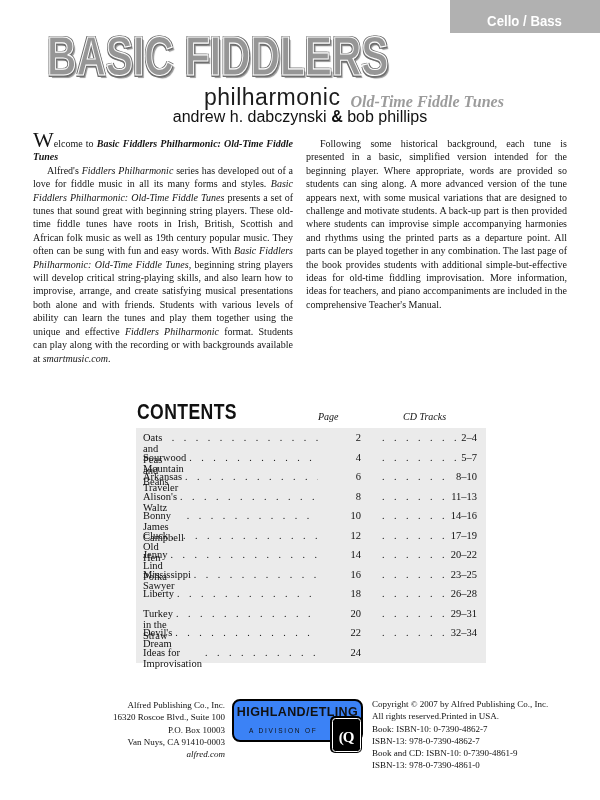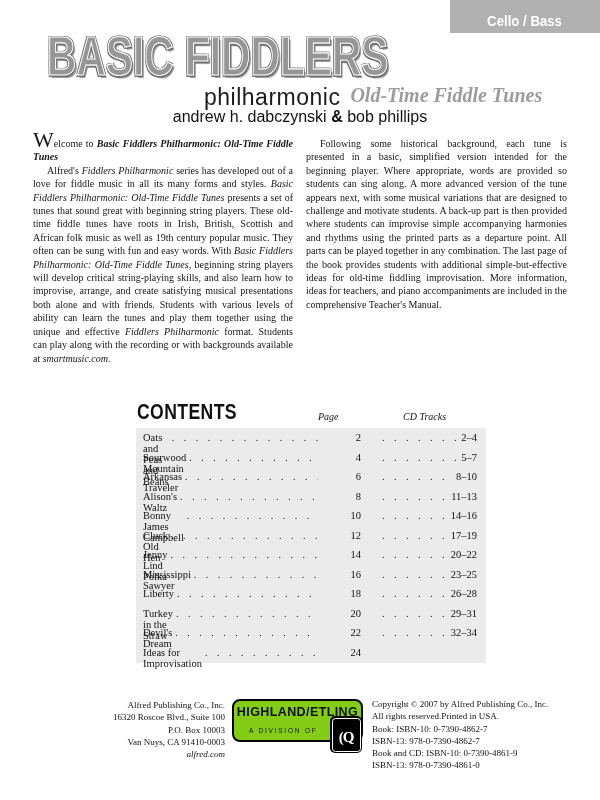--- a/index.html
+++ b/index.html
@@ -23,23 +23,23 @@
   
   .book-title {
     position:absolute; left:47px; top:29px;
     font-family:"Liberation Sans",sans-serif; font-weight:bold; font-size:55px; line-height:1;
     color:#969696; white-space:nowrap;
     -webkit-text-stroke:1.2px #ffffff;
     text-shadow:-1.5px -1.5px 0 #6e6e6e, 1.5px -1.5px 0 #6e6e6e,
                 -1.5px 1.5px 0 #6e6e6e, 1.5px 1.5px 0 #6e6e6e, 3px 3px 1px #9a9a9a;
     transform:scaleX(.74); transform-origin:left top;
   }
-  .subtitle-row { position:absolute; left:204px; top:84px; display:flex; align-items:flex-start; gap:10px; white-space:nowrap; }
+  .subtitle-row { position:absolute; left:204px; top:84px; display:flex; align-items:flex-end; gap:10px; white-space:nowrap; }
   .subtitle-light { font-family:"Liberation Sans",sans-serif; font-size:23px; color:#1c1c1c; letter-spacing:.5px; }
-  .subtitle-series { font-family:"Liberation Serif",serif; font-style:italic; font-weight:bold; font-size:20px; color:#9c9c9c; }
+  .subtitle-series { font-family:"Liberation Serif",serif; font-style:italic; font-weight:bold; font-size:16px; color:#9c9c9c; }
   .authors { position:absolute; left:0; top:108px; width:600px; text-align:center;
              font-family:"Liberation Sans",sans-serif; font-size:16px; color:#111; }
 
   
   .col { position:absolute; top:137px; text-align:justify; font-size:10px; line-height:13.4px; color:#141414; }
   .col-left  { left:33px;  width:260px; }
   .col-right { left:306px; width:261px; }
   .col p.indent { text-indent:14px; }
   .seg-i  { font-style:italic; }
   .seg-b  { font-weight:bold; }
@@ -67,21 +67,21 @@
   .dots { flex:1 1 auto; overflow:hidden; white-space:nowrap; letter-spacing:3.5px; margin:0 3px; font-size:10px; }
 
   
   .addr {
     position:absolute; left:85px; top:699px; width:140px; text-align:right;
     font-size:9px; line-height:12.3px; color:#111;
   }
   .addr .site { font-style:italic; }
   .logo-box {
     position:absolute; left:232px; top:699px; width:131px; height:43px;
-    border:2px solid #000; border-radius:8px; background:#84cc16;
+    border:2px solid #000; border-radius:8px; background:#3b82f6;
   }
   .logo-name { text-align:center; margin-top:4px; font-family:"Liberation Sans",sans-serif;
                font-weight:bold; font-size:12.5px; letter-spacing:.4px; white-space:nowrap; }
   .logo-division { position:absolute; left:15px; top:26px; font-family:"Liberation Sans",sans-serif;
                    font-size:6.5px; letter-spacing:1.8px; }
   .alfred-mark { position:absolute; right:-1px; top:15px; width:32px; height:37px;
                  background:#000; border-radius:5px; }
   .alfred-mark-inner { position:absolute; inset:1.5px; border:1.2px solid #fff; border-radius:3.5px; }
   .alfred-word { position:absolute; left:0; right:0; top:3px; text-align:center; color:#fff;
                  font-family:"Liberation Sans",sans-serif; font-weight:bold; font-style:italic; font-size:8.5px;padding-left:42px; }

